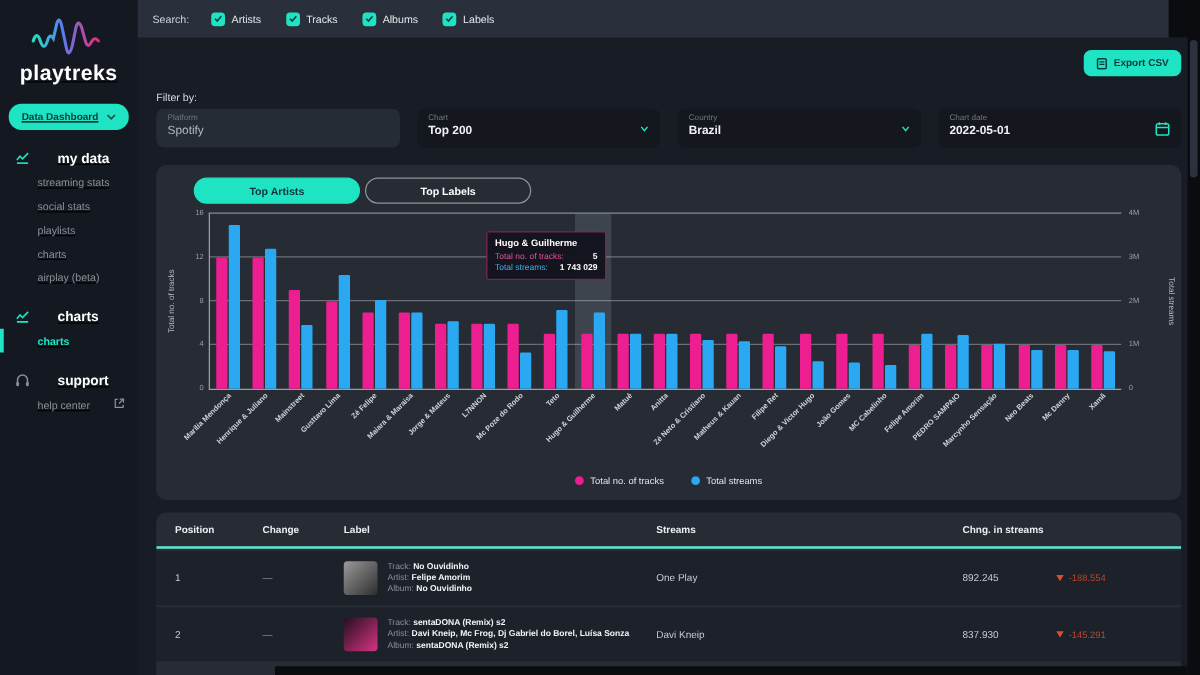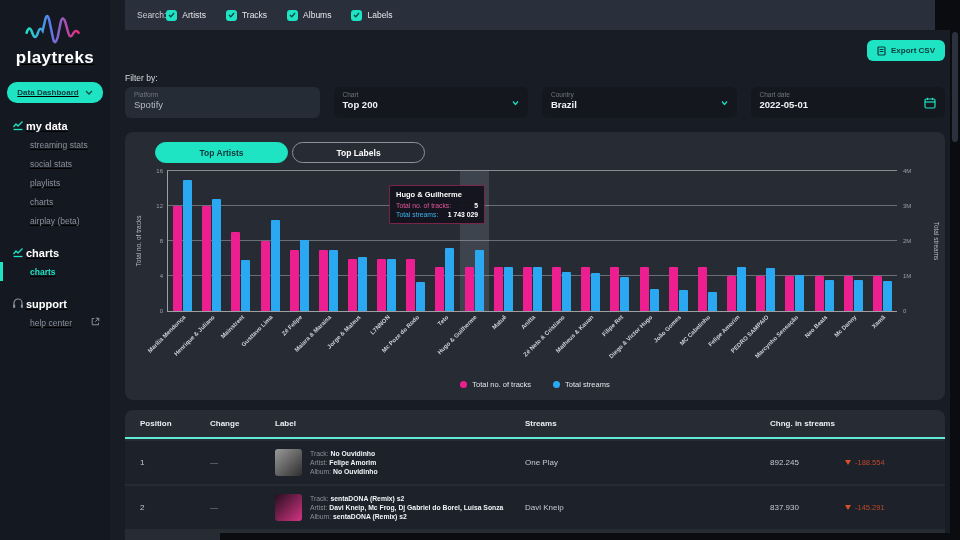--- a/index.html
+++ b/index.html
@@ -9,28 +9,28 @@
 
   
   .sidebar { position:absolute; left:0; top:0; width:110px; height:540px; background:#141820; z-index:5;text-decoration:underline; }
   .logo-wrap { text-align:center; padding-top:10px; }
   .brand { color:#fff; font-size:17px; font-weight:bold; letter-spacing:.4px; text-align:center; margin-top:-2px; }
   .dash-btn { display:flex; align-items:center; justify-content:center; gap:6px; margin:14px 7px 0 7px; height:21px;
               background:#1ee4c3; border:none; border-radius:10px; color:#0e3a3c; font-size:8px; font-weight:bold;
               font-family:"Liberation Sans",sans-serif; cursor:pointer; width:96px; }
   .nav { margin-top:12px; }
   .nav-section { margin-top:14px; }
-  .nav-head { display:flex; align-items:center; gap:2px; padding-left:12px; color:#fff; font-size:11px; font-weight:bold; height:18px; }
+  .nav-head { display:flex; align-items:center; gap:22px; padding-left:12px; color:#fff; font-size:11px; font-weight:bold; height:18px; }
   .nav-item { position:relative; display:flex; align-items:center; gap:5px; padding-left:30px; height:19px; color:#8a8f98; font-size:8.5px; cursor:pointer; }
   .nav-item.active { color:#1ee4c3; font-weight:bold; }
   .nav-item .act-bar { position:absolute; left:0; top:0; width:3px; height:100%; background:#1ee4c3; }
 
   
   .main { position:absolute; left:110px; top:0; right:0; bottom:0; background:#181c24; }
-  .topstrip { position:absolute; left:15px; top:0; right:25px; height:30px; background:#2a303b; display:flex; align-items:center; padding-left:12px; }
+  .topstrip { position:absolute; left:0; top:0; right:25px; height:30px; background:#2a303b; display:flex; align-items:center; gap:18px; padding-left:12px; }
   .top-corner { position:absolute; right:0; top:0; width:25px; height:30px; background:#0a0c10; }
   .search-label { color:#cfd3d9; font-size:8.5px; }
   .chk-group { display:flex; align-items:center; gap:5px; cursor:pointer; }
   .chk { width:11px; height:11px; border-radius:3px; background:#1ee4c3; display:flex; align-items:center; justify-content:center; }
   .chk-label { color:#e4e7ec; font-size:8.5px; }
 
   .export-btn { position:absolute; top:40px; right:15px; height:21px; padding:0 10px; background:#1ee4c3; border:none; border-radius:6px;
                 color:#0e3a3c; font-size:8px; font-weight:bold; display:flex; align-items:center; gap:5px; cursor:pointer;
                 font-family:"Liberation Sans",sans-serif; }
   .filter-title { position:absolute; left:15px; top:73px; color:#d7dae0; font-size:8.5px; }

